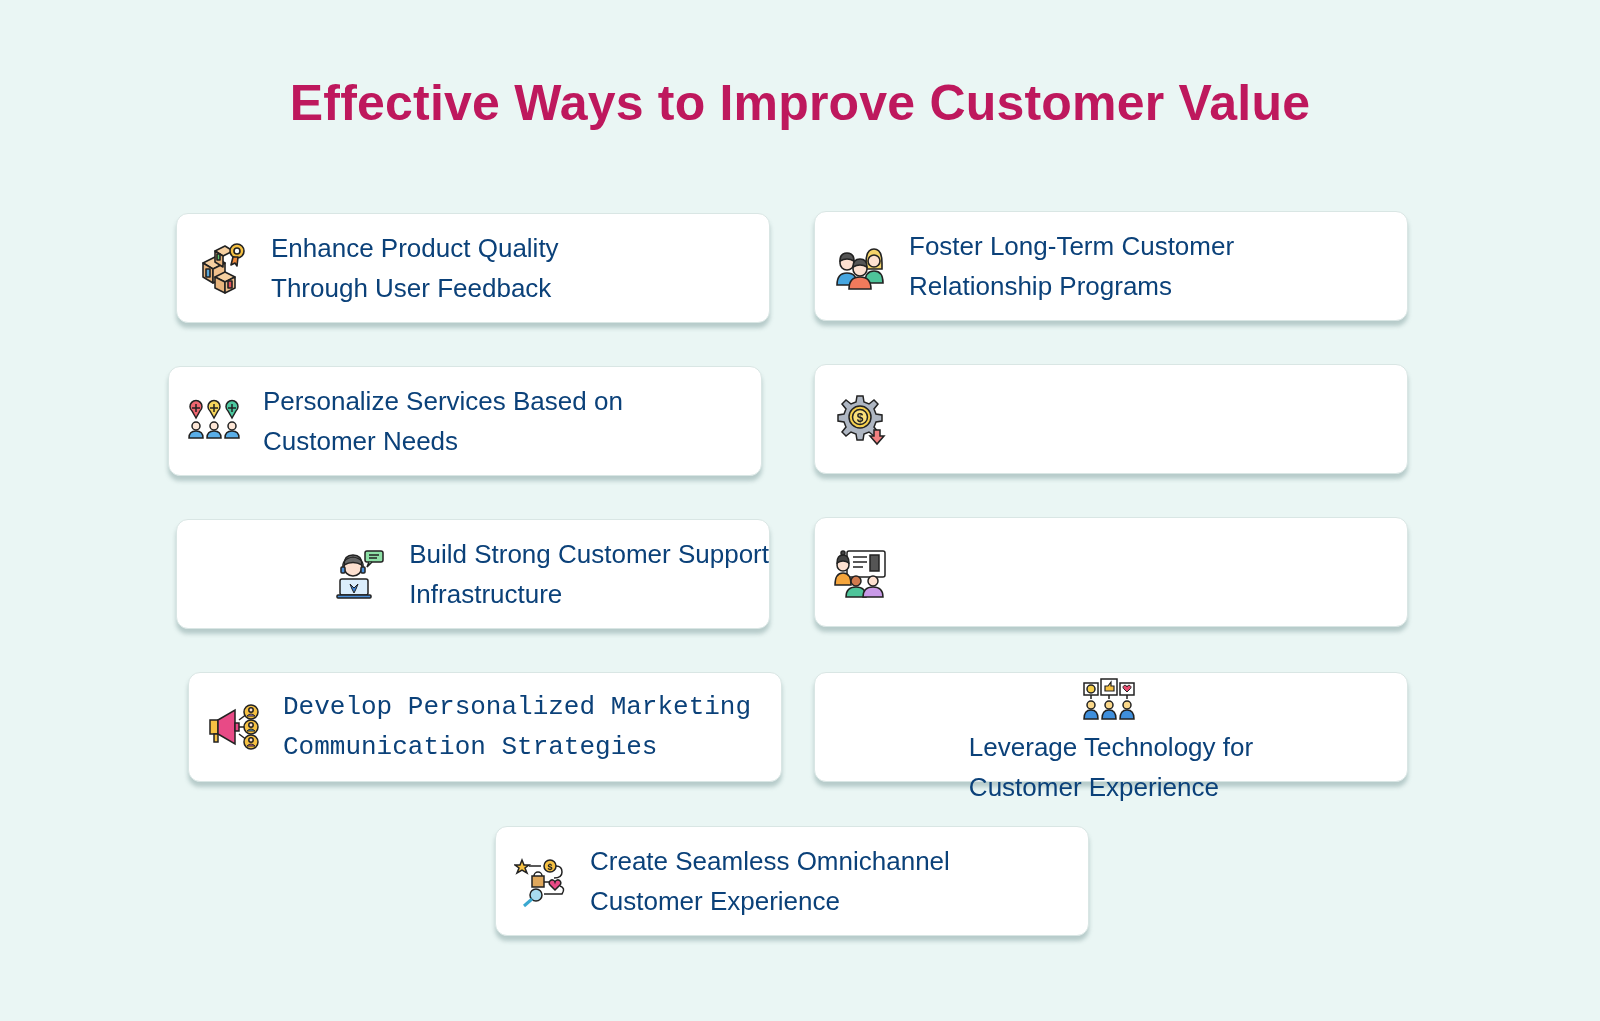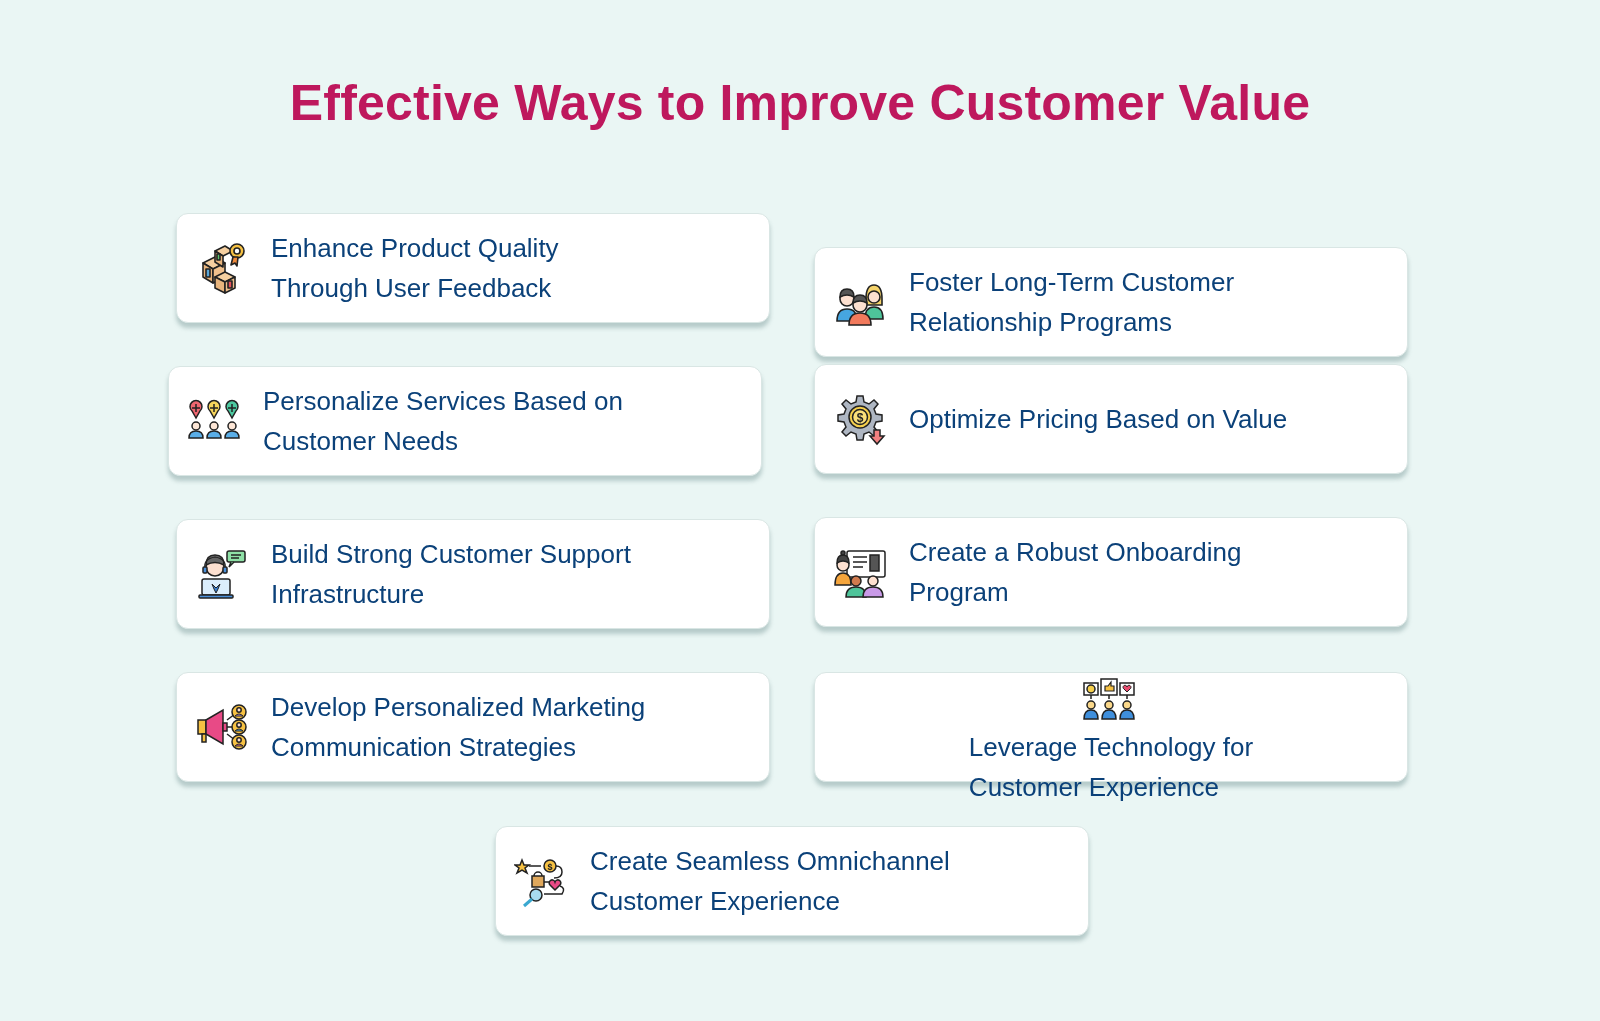--- a/index.html
+++ b/index.html
@@ -62,21 +62,21 @@
         <circle cx="42" cy="10" r="7" fill="#f6c143"></circle>
         <circle cx="42" cy="10" r="3" fill="#fff"></circle>
         <polygon points="38,16 36,24 40,22 42,25 43,16" fill="#f08a3c"></polygon>
       </g>
     </svg>
   </div>
   <div class="label">Enhance Product Quality
 Through User Feedback</div>
 </div>
 
-<div class="card" style="left:814px;top:211px;margin-top:36px;">
+<div class="card" style="left:814px;top:211px;">
   <div class="icon">
     <svg width="54" height="54" viewBox="0 0 54 54">
       <g stroke="#222" stroke-width="1.6">
         <path d="M32,44 Q32,32 41,32 Q50,32 50,44 Z" fill="#4ec49a"></path>
         <path d="M33,24 Q33,10 41,10 Q49,10 49,24 L49,30 L33,30 Z" fill="#f5d36a"></path>
         <circle cx="41" cy="22" r="6" fill="#fde0d0"></circle>
         <path d="M4,46 Q4,34 14,34 Q24,34 24,46 Z" fill="#46a6e0"></path>
         <circle cx="14" cy="24" r="7" fill="#fde0d0"></circle>
         <path d="M7,22 Q7,14 14,14 Q21,14 21,22 Q14,18 7,22 Z" fill="#555"></path>
         <path d="M16,50 Q16,38 27,38 Q38,38 38,50 Z" fill="#f27a5c"></path>
@@ -115,24 +115,23 @@
     <svg width="54" height="54" viewBox="0 0 54 54">
       <g stroke="#222" stroke-width="1.5">
         <path d="M24,4 h6 l1,6 l5,2 l5,-4 l4,4 l-4,5 l2,5 l6,1 v6 l-6,1 l-2,5 l4,5 l-4,4 l-5,-4 l-5,2 l-1,6 h-6 l-1,-6 l-5,-2 l-5,4 l-4,-4 l4,-5 l-2,-5 l-6,-1 v-6 l6,-1 l2,-5 l-4,-5 l4,-4 l5,4 l5,-2 Z" fill="#aeb6c2"></path>
         <circle cx="27" cy="25" r="11" fill="#f6d04d"></circle>
         <circle cx="27" cy="25" r="7.5" fill="#fbe07a"></circle>
         <text x="27" y="29.5" text-anchor="middle" font-size="12" font-family="Liberation Sans, sans-serif" fill="#222" stroke="none" font-weight="bold">$</text>
         <path d="M41,38 h6 v6 h4 l-7,8 l-7,-8 h4 Z" fill="#f28080"></path>
       </g>
     </svg>
   </div>
-  <div class="label">Optimize Pricing Based on Value</div>
-</div>
-
-<div class="card" style="left:176px;top:519px;">
+</div>
+
+<div class="card" style="left:176px;top:519px;justify-content:flex-end;">
   <div class="icon">
     <svg width="54" height="54" viewBox="0 0 54 54">
       <g stroke="#222" stroke-width="1.5">
         <rect x="32" y="4" width="18" height="11" rx="2" fill="#8ee0a6"></rect>
         <path d="M36,15 l-2,5 l5,-5" fill="#8ee0a6"></path>
         <path d="M36,8 h10 M36,11 h8" fill="none"></path>
         <circle cx="20" cy="20" r="9" fill="#fde0d0"></circle>
         <path d="M11,18 Q11,8 20,8 Q29,8 29,18 Q20,13 11,18 Z" fill="#666"></path>
         <path d="M10,22 Q8,12 20,10 M30,22 Q32,12 20,10" fill="none" stroke-width="1.2"></path>
         <rect x="8" y="20" width="4" height="6" rx="1" fill="#4a8fd8"></rect>
@@ -158,25 +157,23 @@
         <path d="M4,18 Q4,10 10,10 Q16,10 16,18 Q10,14 4,18 Z" fill="#444"></path>
         <circle cx="10" cy="8" r="2" fill="#444"></circle>
         <path d="M2,40 Q2,28 10,28 Q18,28 18,40 Z" fill="#f5a53c"></path>
         <circle cx="23" cy="36" r="5" fill="#d07a4e"></circle>
         <circle cx="40" cy="36" r="5" fill="#fde0d0"></circle>
         <path d="M13,52 Q13,42 23,42 Q33,42 33,52 Z" fill="#4ec49a"></path>
         <path d="M30,52 Q30,42 40,42 Q50,42 50,52 Z" fill="#c99ae8"></path>
       </g>
     </svg>
   </div>
-  <div class="label">Create a Robust Onboarding
-Program</div>
-</div>
-
-<div class="card" style="left:176px;top:672px;">
+</div>
+
+<div class="card" style="left:188px;top:672px;font-family:Liberation Mono, monospace;">
   <div class="icon">
     <svg width="54" height="54" viewBox="0 0 54 54">
       <g stroke="#222" stroke-width="1.5">
         <path d="M32,20 L40,14 M32,27 L40,27 M32,34 L40,40" fill="none"></path>
         <rect x="3" y="20" width="8" height="14" fill="#f6c143"></rect>
         <rect x="7" y="34" width="4" height="8" fill="#f6c143"></rect>
         <path d="M11,20 L28,10 L28,44 L11,34 Z" fill="#e84a86"></path>
         <rect x="28" y="23" width="4" height="8" fill="#e84a86"></rect>
         <circle cx="44" cy="12" r="7" fill="#f6c143"></circle>
         <circle cx="44" cy="27" r="7" fill="#f6c143"></circle>

